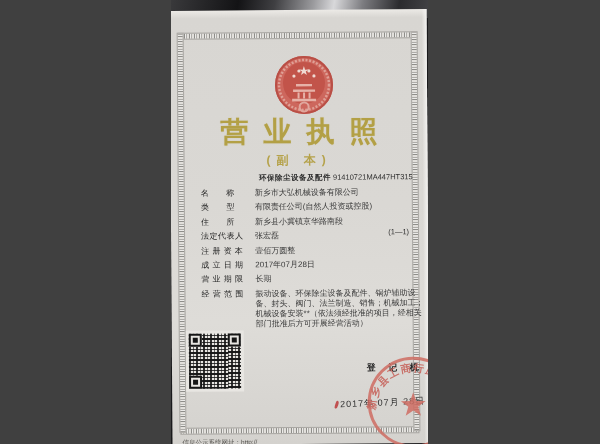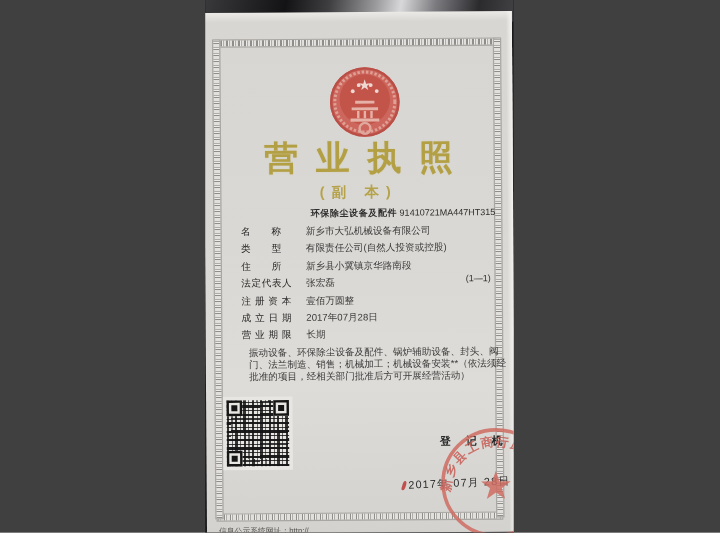--- a/index.html
+++ b/index.html
@@ -137,20 +137,21 @@
         </div>
         <div class="frow">
           <span class="flabel">成 立 日 期</span>
           <span class="fvalue">2017年07月28日</span>
         </div>
         <div class="frow">
           <span class="flabel">营 业 期 限</span>
           <span class="fvalue">长期</span>
         </div>
         <div class="frow">
+          <span class="flabel">经 营 范 围</span>
           <span class="fvalue">振动设备、环保除尘设备及配件、锅炉辅助设备、封头、阀门、法兰制造、销售；机械加工；机械设备安装**（依法须经批准的项目，经相关部门批准后方可开展经营活动）</span>
         </div>
       </div>
 
       <div class="qr">
         <div class="qr-noise"></div>
         <div class="finder tl"></div>
         <div class="finder tr"></div>
         <div class="finder bl"></div>
       </div>

